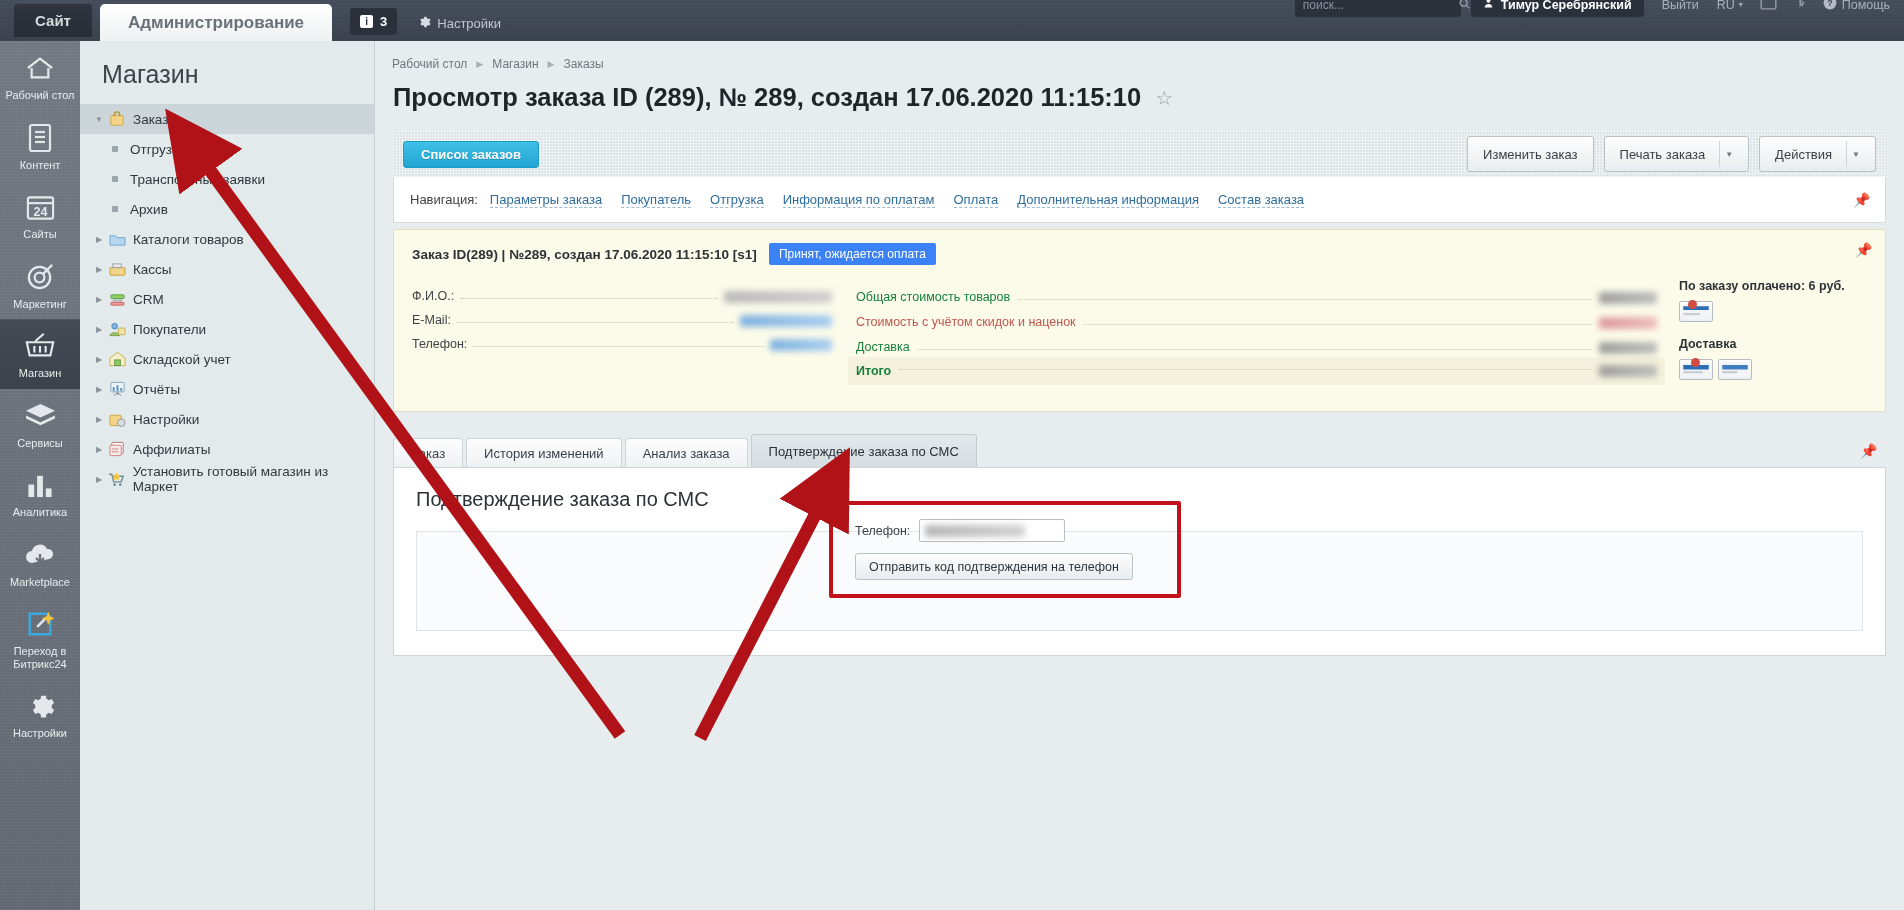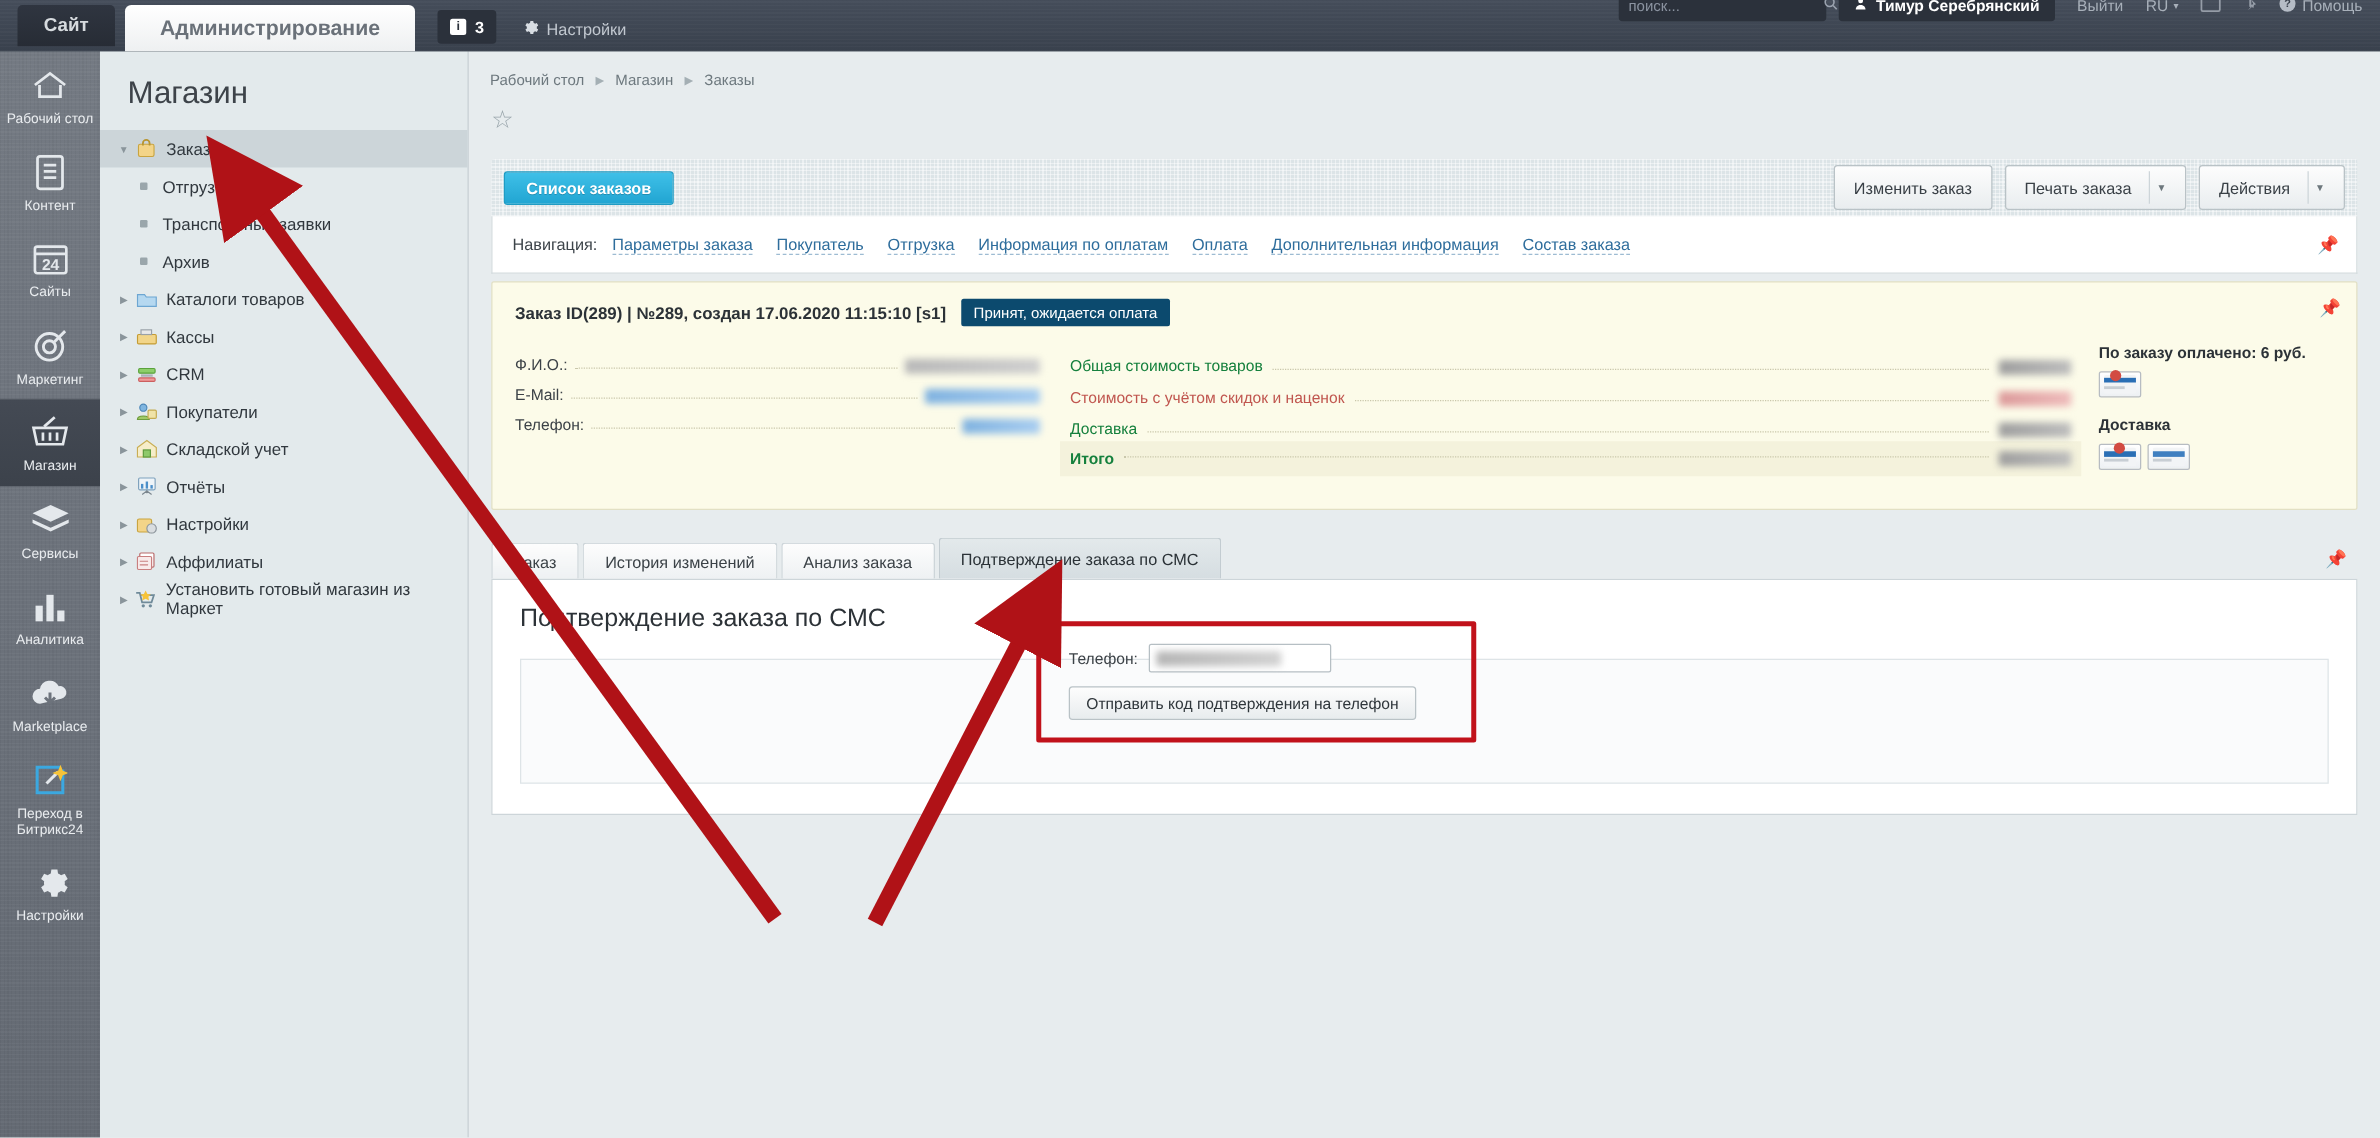--- a/index.html
+++ b/index.html
@@ -180,21 +180,21 @@
   }
   .pin { position: absolute; right: 14px; color: #9aa6ac; font-size: 14px; cursor: pointer; }
 
   .summary {
     margin: 6px 18px 0; background: #fcfbe9; border: 1px solid #e2e0c4;
     border-radius: 2px; padding: 13px 18px 16px; position: relative;
   }
   .sum-head { display: flex; align-items: center; gap: 12px; margin-bottom: 14px; }
   .sum-head .t { font-size: 13.5px; font-weight: bold; color: #2c3237; }
   .badge-green {
-    background: #0c4a6e; color: #fff; font-size: 12px; padding: 4px 10px; border-radius: 2px;
+    background: #3b82f6; color: #fff; font-size: 12px; padding: 4px 10px; border-radius: 2px;
   }
   .sum-grid { display: flex; gap: 0; }
   .sum-left { width: 420px; }
   .sum-mid { flex: 1; margin-left: 24px; }
   .sum-right { width: 210px; padding-left: 22px; }
   .frow { display: flex; align-items: flex-end; font-size: 12.5px; color: #3c4247; height: 24px; }
   .frow .k { white-space: nowrap; }
   .frow .dots { flex: 1; border-bottom: 1px dotted #c9c7ab; margin: 0 6px 4px; }
   .blur { height: 12px; border-radius: 2px; filter: blur(3px); }
   .blur.gray { width: 108px; background: linear-gradient(90deg,#b9b9b9,#cfcfcf); }
@@ -571,20 +571,21 @@
 
   <div class="crumbs" id="crumbs">
       <a>Рабочий стол</a>
       <span class="sep">▶</span>
       <a>Магазин</a>
       <span class="sep">▶</span>
       <a>Заказы</a>
     </div>
 
   <div class="page-title">
+    <span>Просмотр заказа ID (289), № 289, создан 17.06.2020 11:15:10</span>
     <span class="star">☆</span>
   </div>
 
   <div class="toolbar">
     <div class="btn-blue">Список заказов</div>
     <div class="tb-spacer"></div>
     <div class="btn-gray">
       <span>Изменить заказ</span>
     </div>
     <div class="btn-gray">

